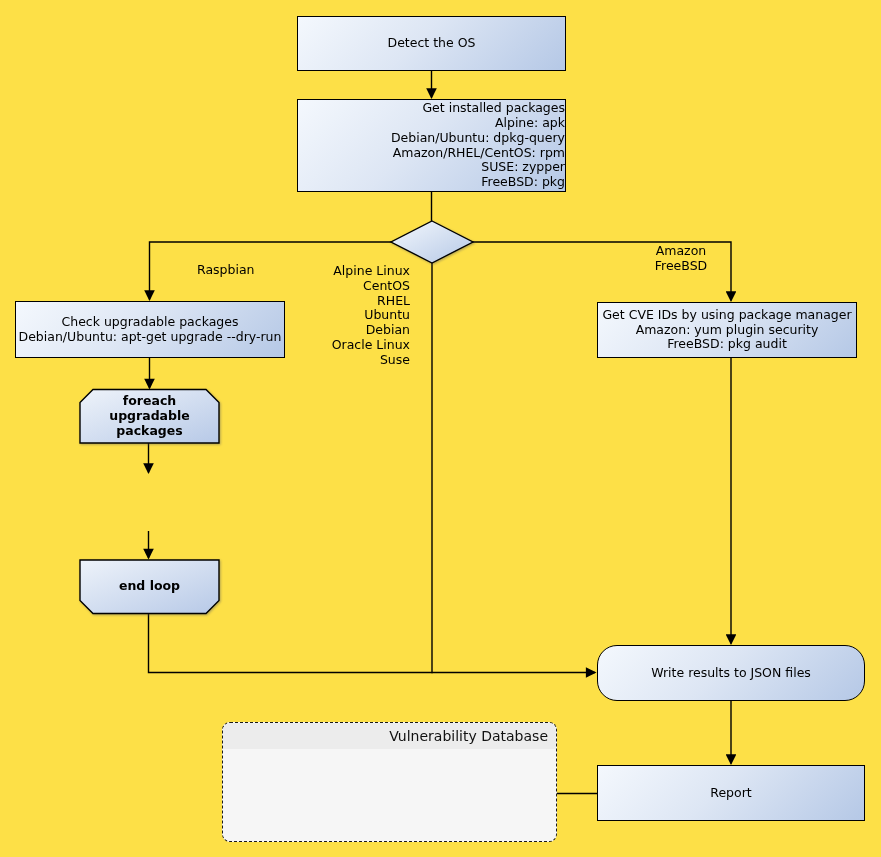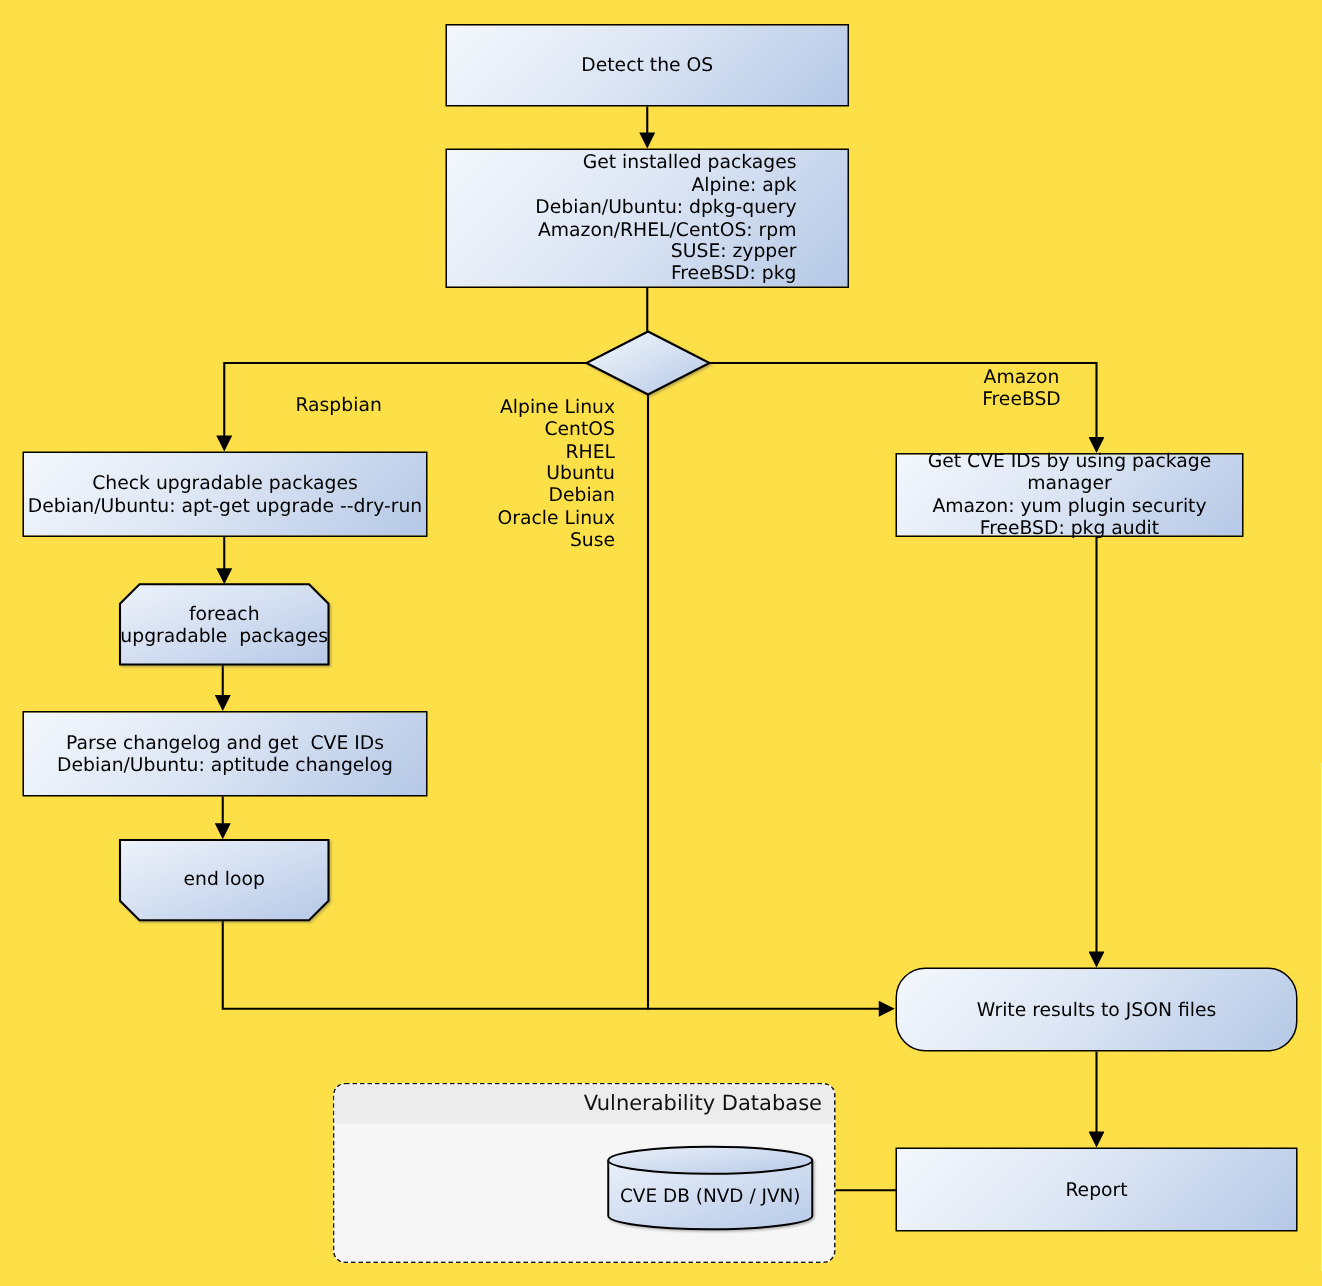--- a/index.html
+++ b/index.html
@@ -10,38 +10,38 @@
   .connectors{position:absolute;left:0;top:0;width:881px;height:857px;pointer-events:none;}
   .connectors line,.connectors polyline{stroke:#000;stroke-width:1.4;fill:none;}
 
   
   .node{position:absolute;box-sizing:border-box;border:1.4px solid #000;
         background:linear-gradient(135deg,#f4f8fd 0%,#dde6f4 45%,#b5c8e6 100%);
         display:flex;align-items:center;justify-content:center;
         font-size:12.5px;line-height:14.8px;}
   .txt{white-space:pre-wrap;text-align:center;}
   .node.right-align{justify-content:flex-end;}
-  .node.right-align .txt{text-align:right;padding-right:34px;}
+  .node.right-align .txt{text-align:right;}
 
   #n-detect {left:297px;top:16px; width:269px;height:55px;}
   #n-packages{left:297px;top:99px; width:269px;height:93px;}
   #n-check   {left:15px; top:301px;width:270px;height:57px;}
   #n-parse   {left:15px; top:474px;width:270px;height:57px;}
-  #n-getcve  {left:597px;top:302px;width:232px;height:56px;}
+  #n-getcve  {left:597px;top:302px;width:260px;height:56px;}
   #n-write   {left:597px;top:645px;width:268px;height:56px;border-radius:20px;}
   #n-report  {left:597px;top:765px;width:268px;height:56px;}
 
   
   .flabel{position:absolute;font-size:12.5px;line-height:14.8px;white-space:pre-wrap;}
   #lbl-raspbian{left:197px;top:263px;}
   #lbl-oslist  {left:300px;top:264px;width:110px;text-align:right;}
   #lbl-amzfbsd {left:641px;top:244px;width:80px;text-align:center;}
 
   
-  .shape-wrap{position:absolute;}
+  .shape-wrap{position:absolute;font-weight:bold;}
   .shape-wrap svg{position:absolute;left:0;top:0;filter:drop-shadow(1.4px 1.4px 0.8px rgba(90,90,90,0.45));}
   .shape-txt{position:absolute;left:0;top:0;right:0;bottom:0;display:flex;align-items:center;justify-content:center;
              font-size:12.5px;line-height:14.8px;white-space:pre-wrap;text-align:center;}
   #sh-diamond{left:389px;top:219px;width:86px;height:46px;}
   #sh-foreach{left:78px;top:388px;width:143px;height:57px;}
   #sh-endloop{left:78px;top:558px;width:143px;height:57px;}
 
   
   .group{position:absolute;left:222px;top:722px;width:335px;height:120px;box-sizing:border-box;
          border:1.5px dashed #1a1a1a;border-radius:8px;background:#f6f6f6;}
@@ -125,24 +125,20 @@
           <stop offset="0" stop-color="#eef3fa"></stop>
             <stop offset="1" stop-color="#b7c9e7"></stop>
         </linearGradient>
       </defs>
       <polygon points="15,1.5 128,1.5 141,14.5 141,55 2,55 2,14.5" fill="url(#gradF)" stroke="#000" stroke-width="1.4"></polygon>
     </svg>
     <div class="shape-txt">foreach
 upgradable  packages</div>
   </div>
 
-  <div class="node" id="n-parse">
-    <div class="txt">Parse changelog and get  CVE IDs
-Debian/Ubuntu: aptitude changelog</div>
-  </div>
 
   <div class="shape-wrap" id="sh-endloop">
     <svg width="143" height="57" viewBox="0 0 143 57">
       <defs>
         <linearGradient id="gradE" x1="0" y1="0" x2="1" y2="1">
           <stop offset="0" stop-color="#eef3fa"></stop>
             <stop offset="1" stop-color="#b7c9e7"></stop>
         </linearGradient>
       </defs>
       <polygon points="2,2 141,2 141,42.5 128,55.5 15,55.5 2,42.5" fill="url(#gradE)" stroke="#000" stroke-width="1.4"></polygon>
@@ -161,28 +157,15 @@
   </div>
 
   <div class="node" id="n-report">
     <div class="txt">Report</div>
   </div>
 
   <div class="group">
     <div class="group-title">Vulnerability Database</div>
 
 
-    <div class="shape-wrap cyl" id="cyl-cve">
-      <svg width="139" height="58" viewBox="0 0 139 58">
-        <defs>
-          <linearGradient id="gradC2" x1="0" y1="0" x2="1" y2="1">
-            <stop offset="0" stop-color="#eaf0f9"></stop>
-              <stop offset="1" stop-color="#b7cae8"></stop>
-          </linearGradient>
-        </defs>
-        <path d="M1.5,10.5 L1.5,47.5 A68,9 0 0 0 137.5,47.5 L137.5,10.5" fill="url(#gradC2)" stroke="#000" stroke-width="1.3"></path>
-        <ellipse cx="69.5" cy="10.5" rx="68" ry="9" fill="url(#gradC2)" stroke="#000" stroke-width="1.3"></ellipse>
-      </svg>
-      <div class="shape-txt">CVE DB (NVD / JVN)</div>
-    </div>
   </div>
 
 </div>
 
 </body></html>

